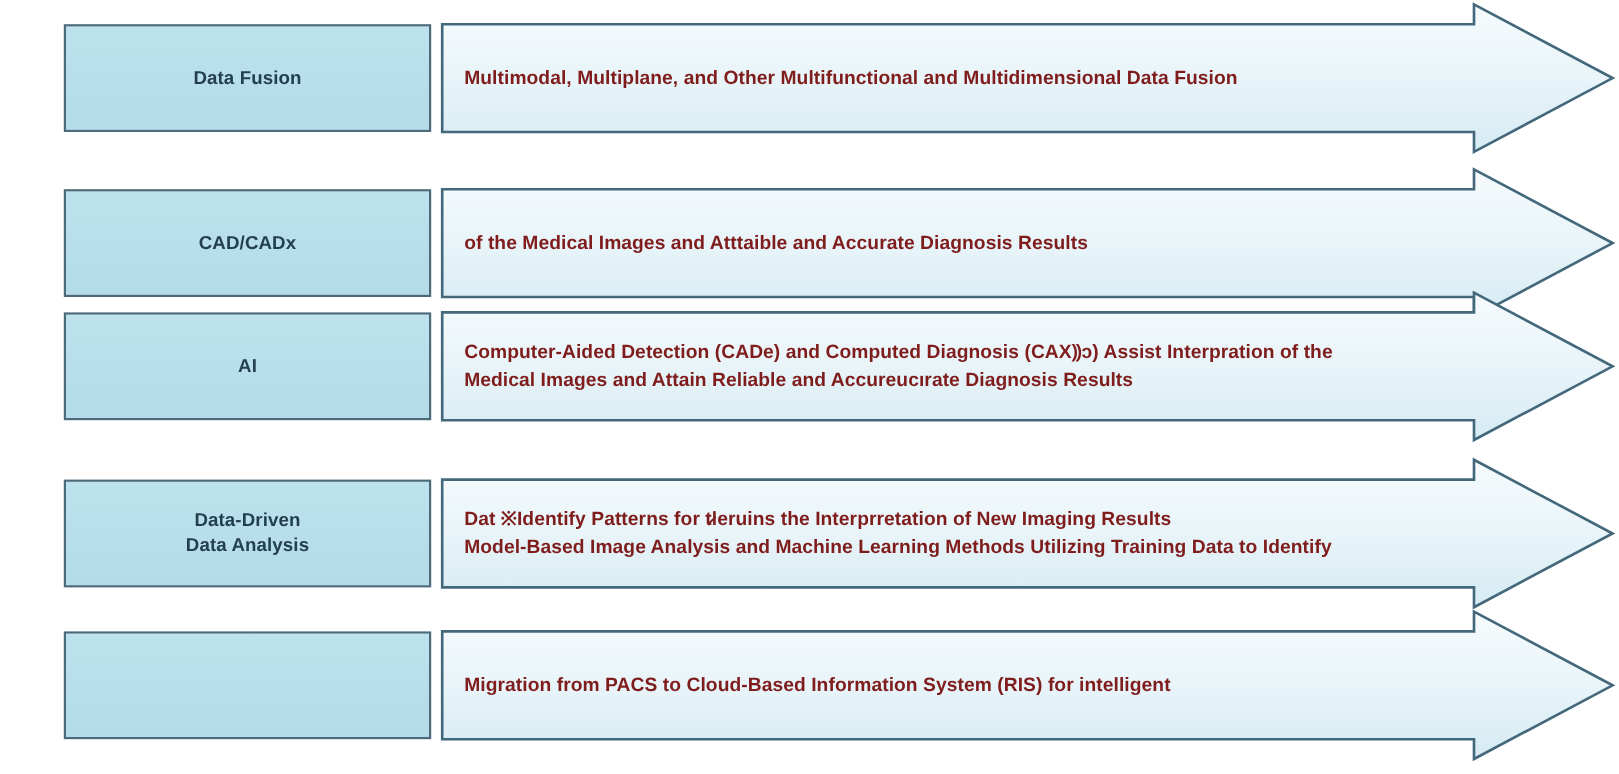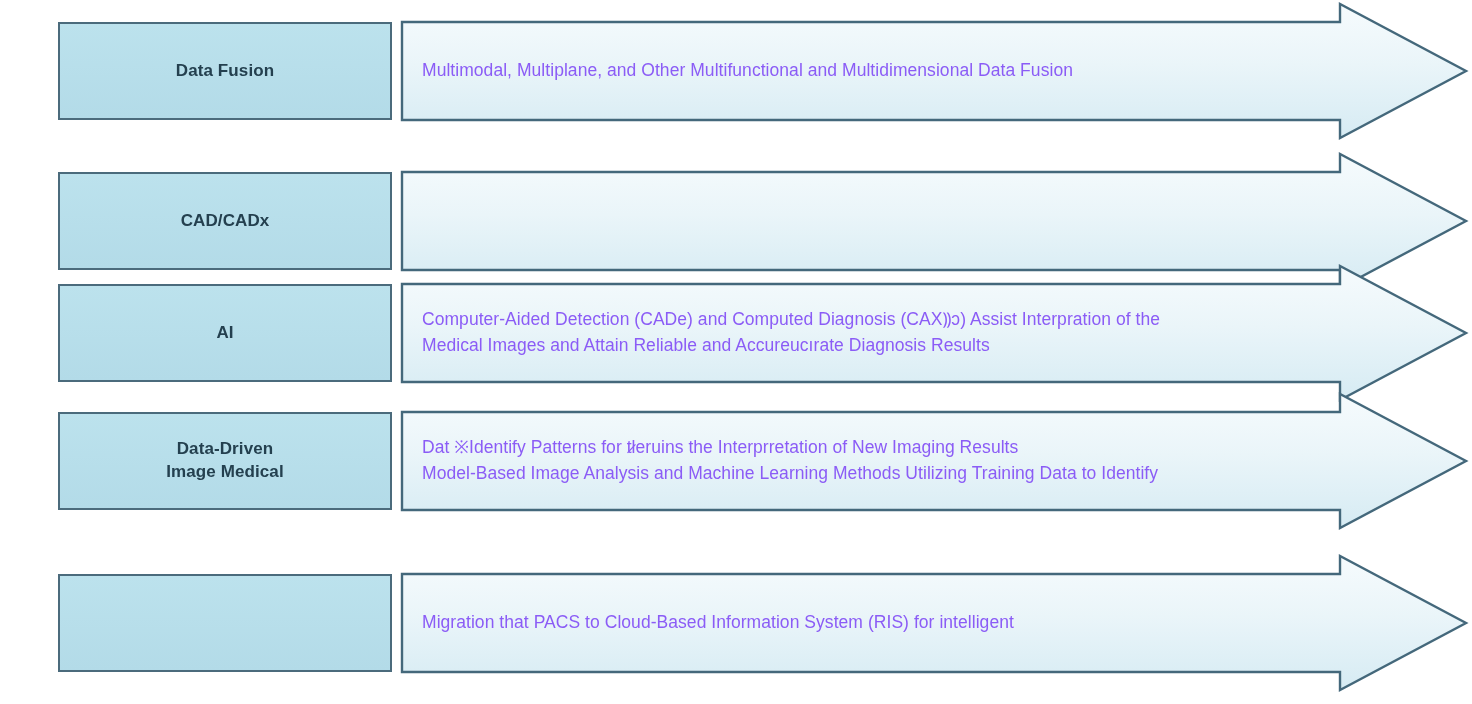--- a/index.html
+++ b/index.html
@@ -71,31 +71,31 @@
     position: absolute;
     left: 22px;
     top: 0;
     width: 935px;
     height: 138px;
     display: flex;
     align-items: center;
     pointer-events: none;
   }
   .arrow-text-inner {
-    color: #8b5cf6;
+    color: #7f1d1d;
     font-size: 17.5px;
-    font-weight: normal;
+    font-weight: bold;
     line-height: 1.48;
     letter-spacing: 0.05px;
   }
 
   .row1 { top: 2px; }
   .row2 { top: 152px; }
   .row3 { top: 264px; }
-  .row4 { top: 392px; }
+  .row4 { top: 416px; }
   .row5 { top: 554px; }
 </style>
 </head>
 <body>
 
 <div id="diagram">
 
   <div class="row row1">
     <div class="label-box">
       <span class="label-text">Data Fusion</span>
@@ -129,20 +129,21 @@
           <linearGradient id="g2" x1="0" y1="0" x2="0" y2="1">
             <stop offset="0%" stop-color="#f6fbfd"></stop>
             <stop offset="45%" stop-color="#eaf5f9"></stop>
             <stop offset="100%" stop-color="#d6ebf3"></stop>
           </linearGradient>
         </defs>
         <path d="M 2,20 L 940,20 L 940,2 L 1066,69 L 940,136 L 940,118 L 2,118 Z" fill="url(#g2)" stroke="#44687b" stroke-width="2.4" stroke-linejoin="miter"></path>
       </svg>
       <div class="arrow-text">
         <div class="arrow-text-inner">
+          <div>of the Medical Images and Atttaible and Accurate Diagnosis Results</div>
         </div>
       </div>
     </div>
   </div>
 
   <div class="row row3">
     <div class="label-box">
       <span class="label-text">AI</span>
     </div>
     <div class="arrow-wrap">
@@ -162,21 +163,21 @@
           <div>Medical Images and Attain Reliable and Accureucırate Diagnosis Results</div>
         </div>
       </div>
     </div>
   </div>
 
   <div class="row row4">
     <div class="label-box">
       <span class="label-text">
         <span>Data-Driven</span><br>
-        <span>Image Medical</span>
+        <span>Data Analysis</span>
       </span>
     </div>
     <div class="arrow-wrap">
       <svg class="arrow-svg" viewBox="0 0 1072 138" preserveAspectRatio="none">
         <defs>
           <linearGradient id="g4" x1="0" y1="0" x2="0" y2="1">
             <stop offset="0%" stop-color="#f6fbfd"></stop>
             <stop offset="45%" stop-color="#eaf5f9"></stop>
             <stop offset="100%" stop-color="#d6ebf3"></stop>
           </linearGradient>
@@ -202,19 +203,19 @@
           <linearGradient id="g5" x1="0" y1="0" x2="0" y2="1">
             <stop offset="0%" stop-color="#f6fbfd"></stop>
             <stop offset="45%" stop-color="#eaf5f9"></stop>
             <stop offset="100%" stop-color="#d6ebf3"></stop>
           </linearGradient>
         </defs>
         <path d="M 2,20 L 940,20 L 940,2 L 1066,69 L 940,136 L 940,118 L 2,118 Z" fill="url(#g5)" stroke="#44687b" stroke-width="2.4" stroke-linejoin="miter"></path>
       </svg>
       <div class="arrow-text">
         <div class="arrow-text-inner">
-          <div>Migration that PACS to Cloud-Based Information System (RIS) for intelligent</div>
+          <div>Migration from PACS to Cloud-Based Information System (RIS) for intelligent</div>
         </div>
       </div>
     </div>
   </div>
 
 </div>
 
 </body></html>

